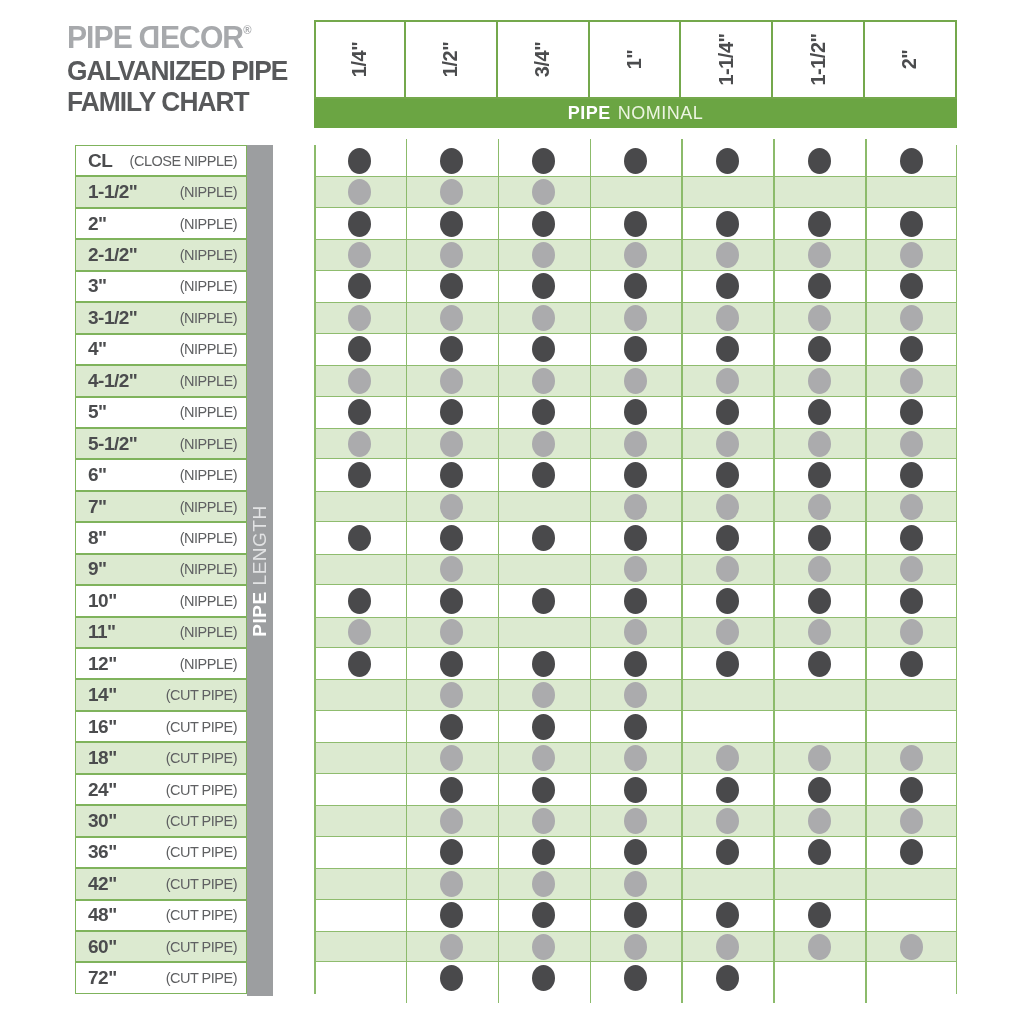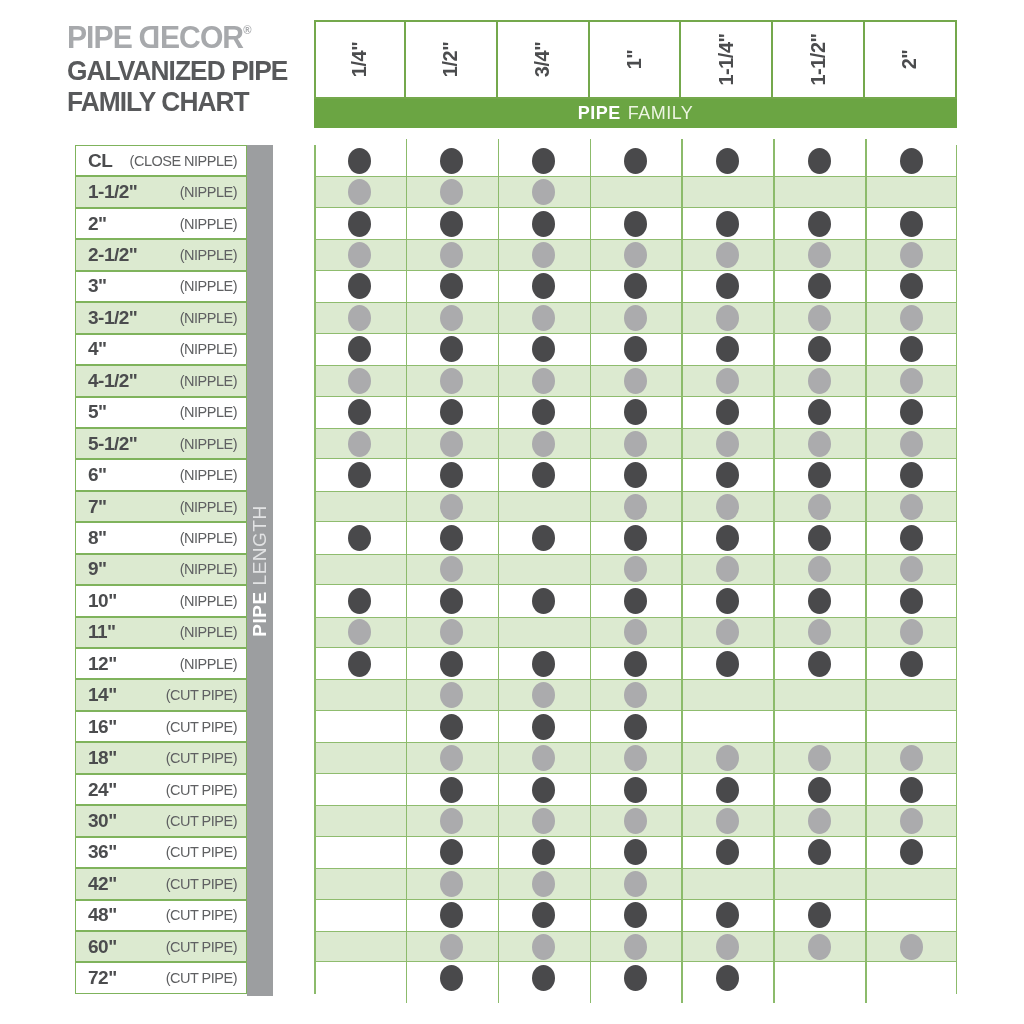--- a/index.html
+++ b/index.html
@@ -75,21 +75,21 @@
     <div class="hcell" style="left: 771.286px; width: 93.8571px;">
       <span>1-1/2"</span>
     </div>
     <div class="hcell" style="left: 863.143px; width: 93.8571px;">
       <span>2"</span>
     </div>
   </div>
 
 <div class="abs" id="nominal-bar">
   <span class="b1">PIPE</span>
-  <span class="b2">FAMILY</span>
+  <span class="b2">NOMINAL</span>
 </div>
 
 <div>
     <div class="lrow white" style="top: 145px; height: 31.44px;">
       <span class="len">CL</span>
       <span class="kind">(CLOSE NIPPLE)</span>
     </div>
     <div class="lrow green" style="top: 176.44px; height: 31.44px;">
       <span class="len">1-1/2"</span>
       <span class="kind">(NIPPLE)</span>

